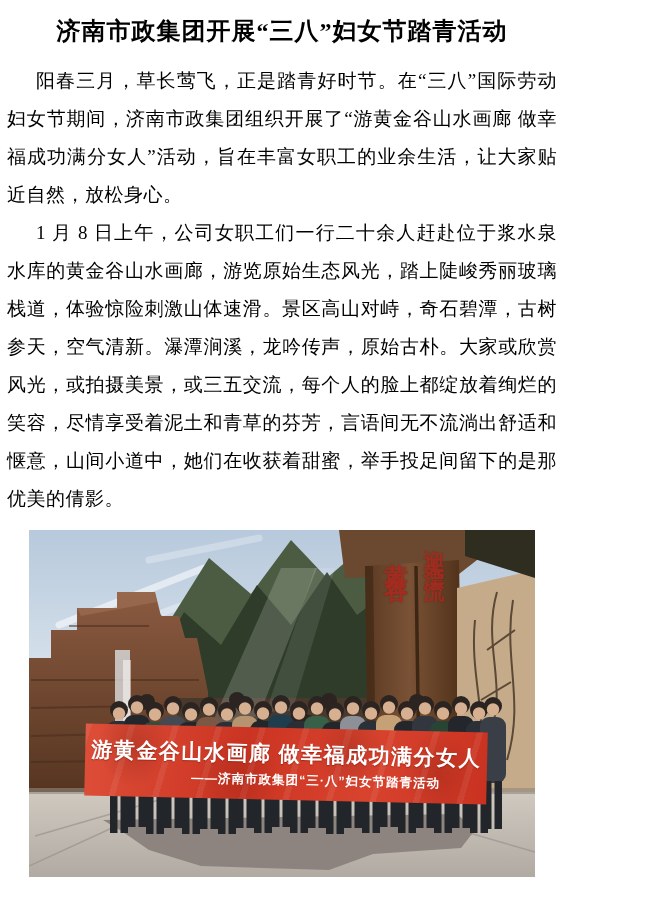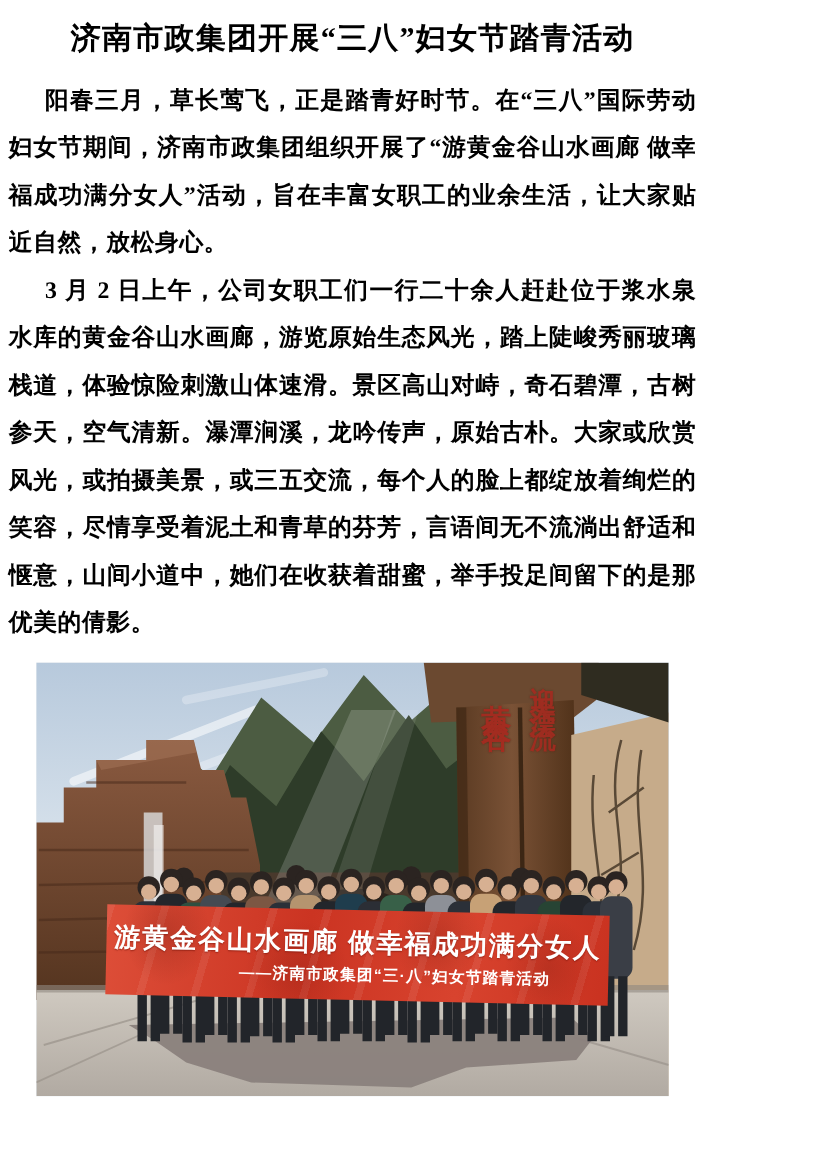--- a/index.html
+++ b/index.html
@@ -12,21 +12,20 @@
     overflow:hidden;
   }
   .doc-title{
     margin:12px 6px 0 6px;
     font-size:24px;line-height:38px;
     font-weight:bold;text-align:center;
     letter-spacing:1px;
   }
   .body-text{
     margin:12px 7px 0 7px;
-    font-weight:bold;
   }
   .body-text p{
     margin:0;padding:0;
     font-size:19px;line-height:38px;
     text-align:justify;
     text-indent:29px;
     letter-spacing:0.5px;
   }
   
   .photo{
@@ -80,21 +79,21 @@
 </style>
 </head>
 <body>
 
 <div class="page">
 
   <h1 class="doc-title">济南市政集团开展“三八”妇女节踏青活动</h1>
 
   <div class="body-text">
     <p>阳春三月，草长莺飞，正是踏青好时节。在“三八”国际劳动妇女节期间，济南市政集团组织开展了“游黄金谷山水画廊 做幸福成功满分女人”活动，旨在丰富女职工的业余生活，让大家贴近自然，放松身心。</p>
-    <p>3 月 2 日上午，公司女职工们一行二十余人赶赴位于浆水泉水库的黄金谷山水画廊，游览原始生态风光，踏上陡峻秀丽玻璃栈道，体验惊险刺激山体速滑。景区高山对峙，奇石碧潭，古树参天，空气清新。瀑潭涧溪，龙吟传声，原始古朴。大家或欣赏风光，或拍摄美景，或三五交流，每个人的脸上都绽放着绚烂的笑容，尽情享受着泥土和青草的芬芳，言语间无不流淌出舒适和惬意，山间小道中，她们在收获着甜蜜，举手投足间留下的是那优美的倩影。</p>
+    <p>1 月 8 日上午，公司女职工们一行二十余人赶赴位于浆水泉水库的黄金谷山水画廊，游览原始生态风光，踏上陡峻秀丽玻璃栈道，体验惊险刺激山体速滑。景区高山对峙，奇石碧潭，古树参天，空气清新。瀑潭涧溪，龙吟传声，原始古朴。大家或欣赏风光，或拍摄美景，或三五交流，每个人的脸上都绽放着绚烂的笑容，尽情享受着泥土和青草的芬芳，言语间无不流淌出舒适和惬意，山间小道中，她们在收获着甜蜜，举手投足间留下的是那优美的倩影。</p>
   </div>
 
   <div class="photo">
     <svg width="506" height="347" viewBox="0 0 506 347">
       <defs>
         <linearGradient id="sky" x1="0" y1="0" x2="0" y2="1">
           <stop offset="0" stop-color="#b7c9dc"></stop>
           <stop offset="0.6" stop-color="#dde6ee"></stop>
           <stop offset="1" stop-color="#eef2f5"></stop>
         </linearGradient>

